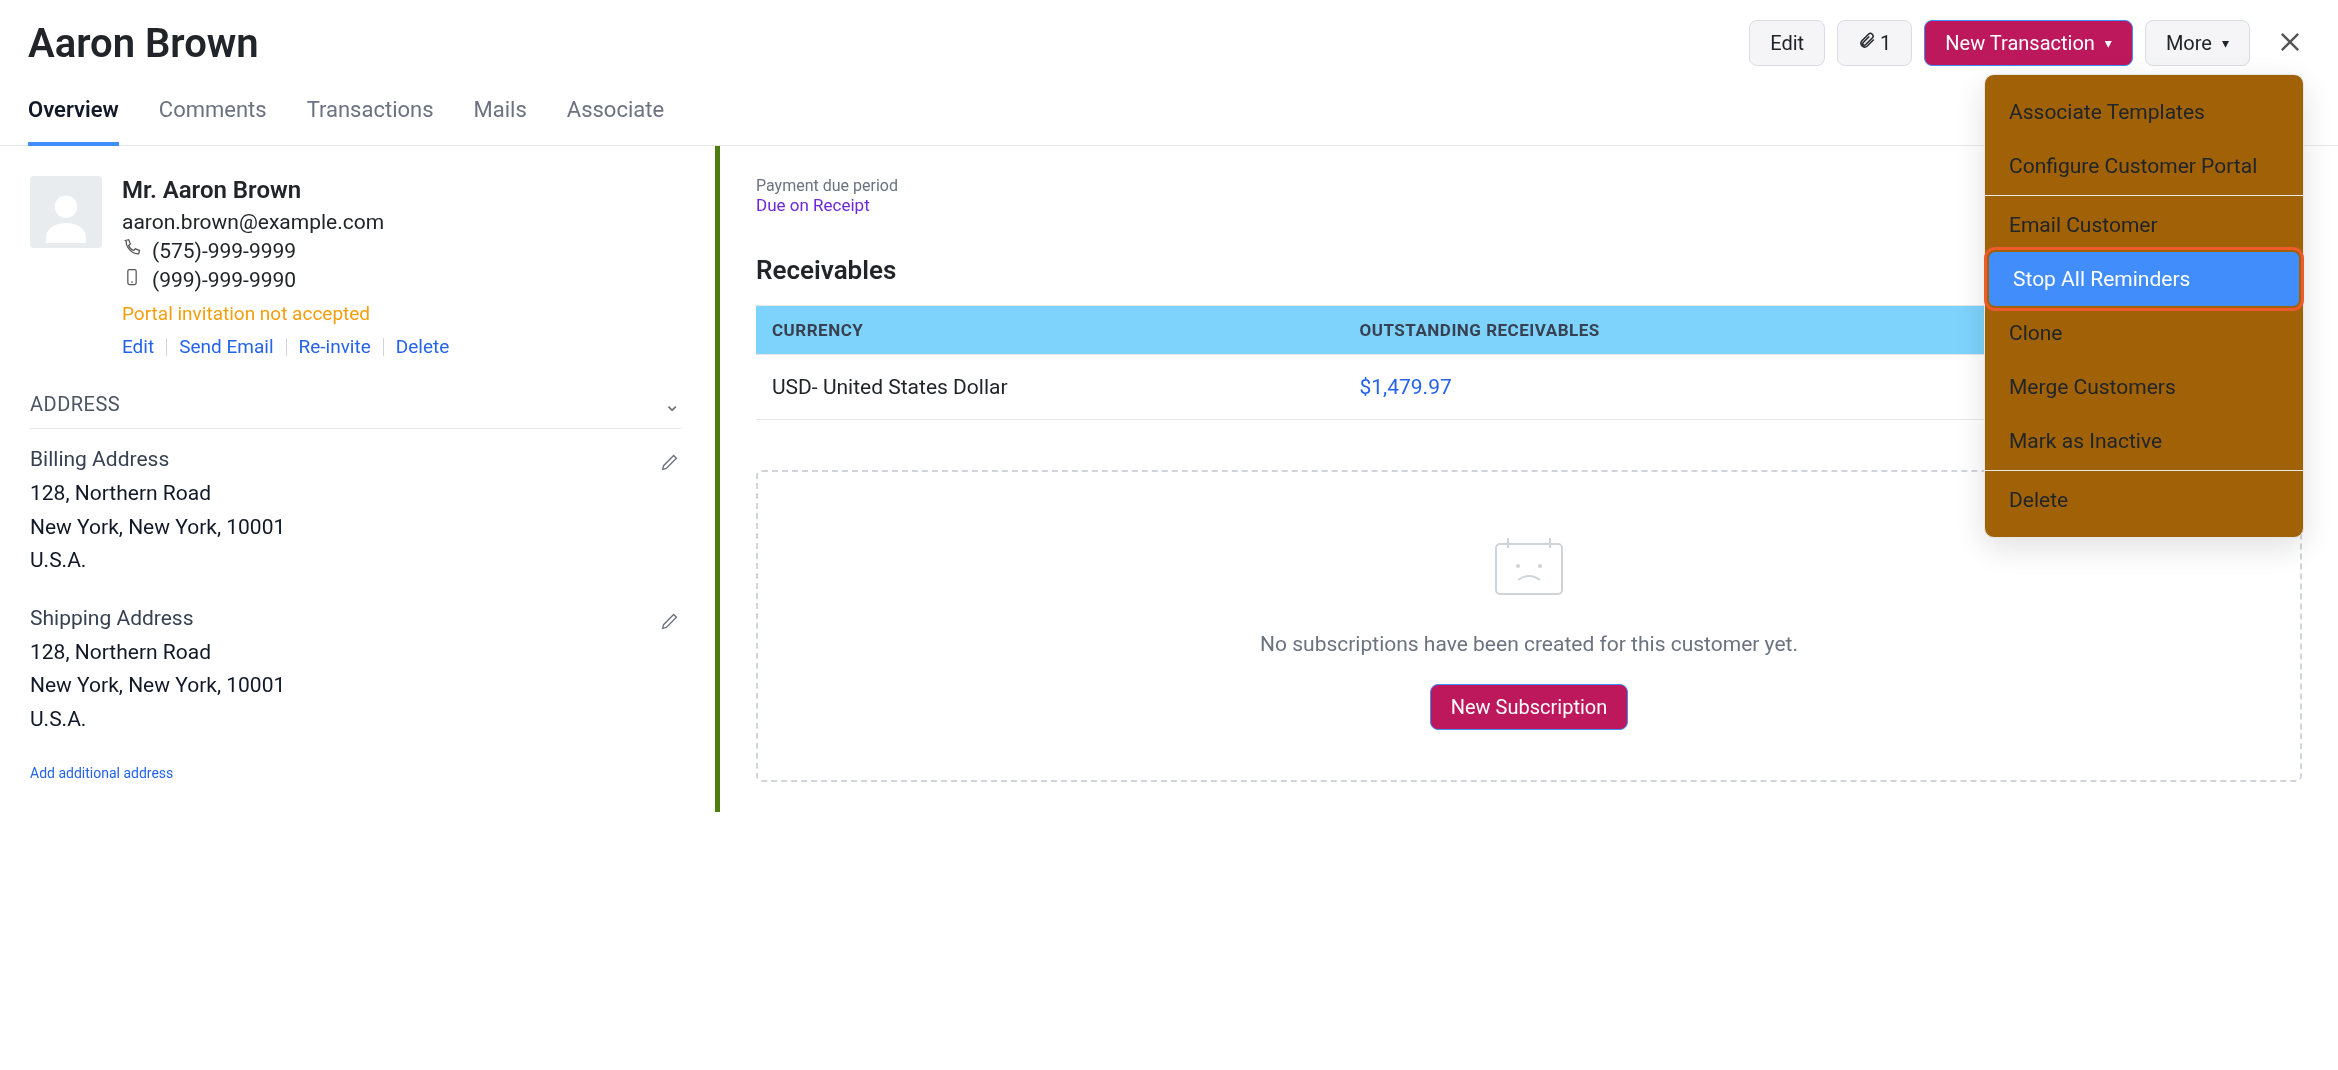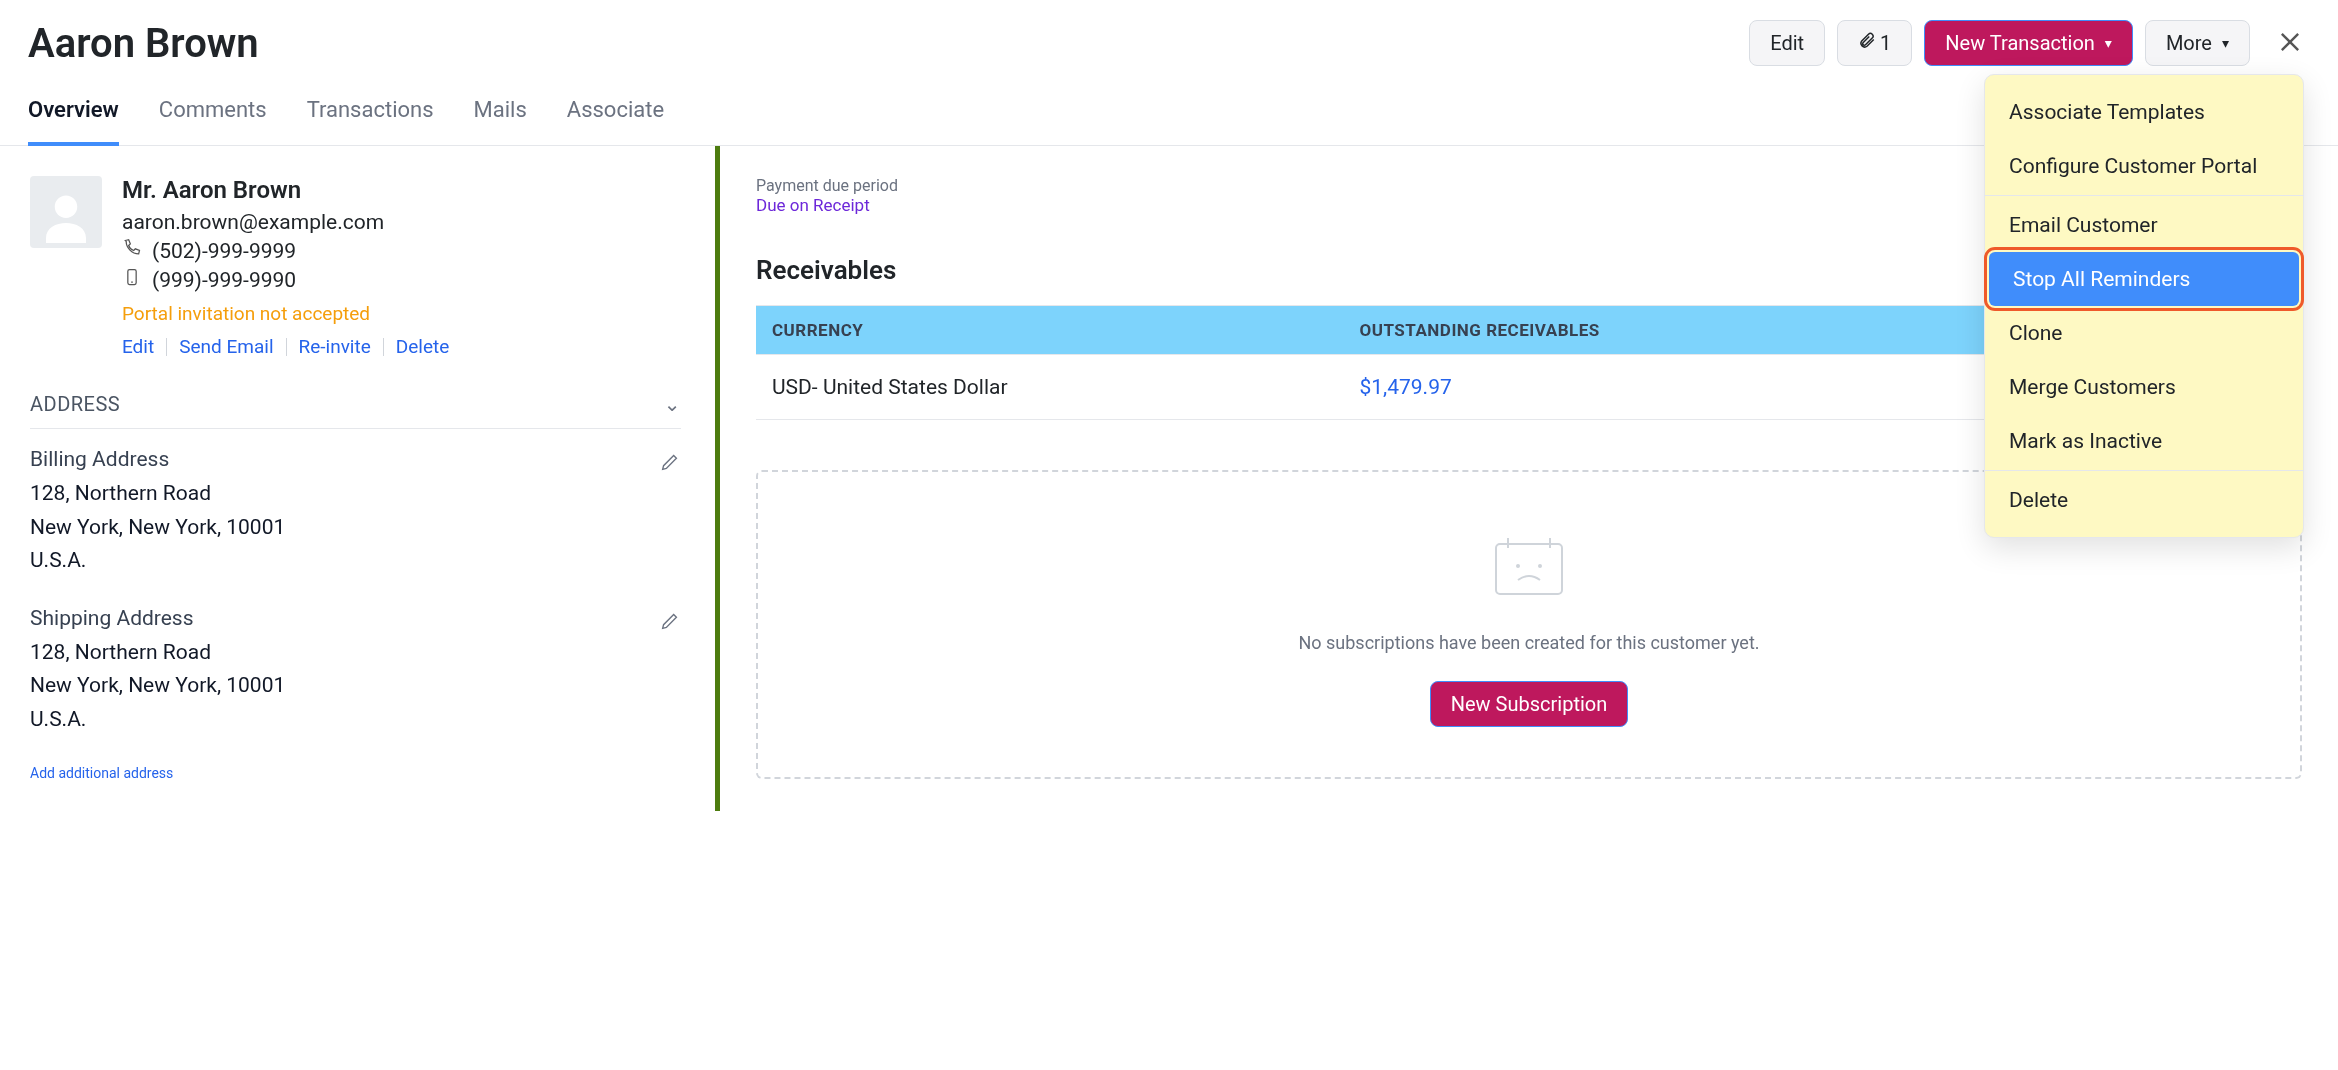--- a/index.html
+++ b/index.html
@@ -175,29 +175,29 @@
     border: 2px dashed #d1d5db;
     border-radius: 6px;
     padding: 60px 40px 50px 40px;
     text-align: center;
   }
   .sub-box .calendar {
     width: 90px; height: 70px; margin: 0 auto 30px auto;
     display: flex; align-items: center; justify-content: center;
   }
   .sub-box .calendar svg { width: 90px; height: 70px; stroke: #cfd4da; fill: none; stroke-width: 2; }
-  .sub-text { font-size: 18px; color: #6b7280; margin-bottom: 28px; }
+  .sub-text { font-size: 21px; color: #6b7280; margin-bottom: 28px; }
 
   
   .more-menu {
     position: absolute;
     top: 0;
     right: 34px;
     width: 320px;
-    background: #fef9c3;
+    background: #a16207;
     border: 1px solid #e5e7eb;
     border-radius: 10px;
     box-shadow: 0 10px 30px rgba(0,0,0,0.12);
     padding: 10px 0;
     z-index: 10;
   }
   .more-menu .menu-item {
     padding: 15px 24px;
     font-size: 21px;
     color: #212529;
@@ -269,21 +269,21 @@
       </div>
       <div class="contact-info">
         <div class="contact-name">Mr. Aaron Brown</div>
         <div class="contact-line">aaron.brown@example.com</div>
         <div class="contact-line">
           <span>
             <svg viewBox="0 0 24 24" stroke-width="1.5">
                 <path d="M5 4c0 8 7 15 15 15l1-4-5-2-2 2c-3-1-5-3-6-6l2-2-2-5-4 1z"></path>
               </svg>
           </span>
-          <span>(502)-999-9999</span>
+          <span>(575)-999-9999</span>
         </div>
         <div class="contact-line">
           <span>
             <svg viewBox="0 0 24 24" stroke-width="1.5">
                 <rect x="7" y="3" width="10" height="18" rx="2"></rect>
                 <line x1="11" y1="18" x2="13" y2="18"></line>
               </svg>
           </span>
           <span>(999)-999-9990</span>
         </div>

